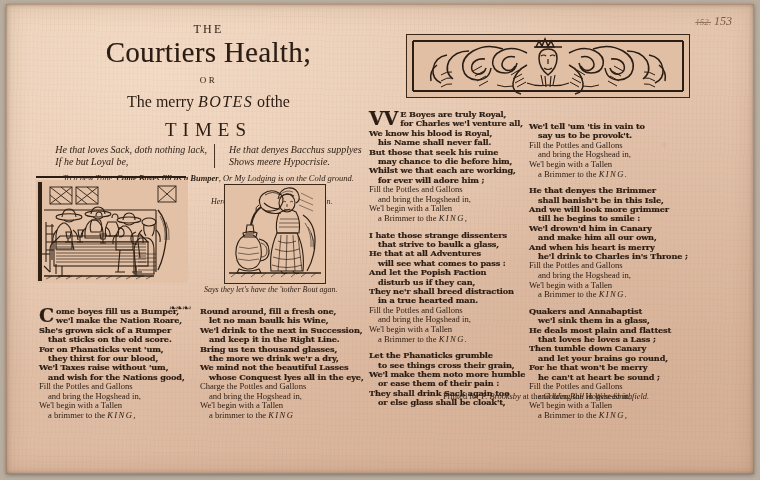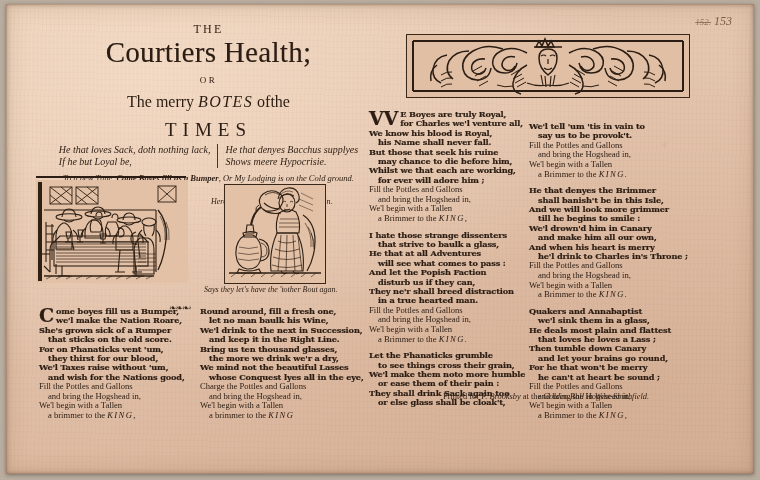--- a/index.html
+++ b/index.html
@@ -43,21 +43,21 @@
     font-size:29px;line-height:1;margin:0;letter-spacing:.3px;
     text-shadow:.4px .3px 0 rgba(60,38,20,.35);
   }
   .or{font-size:9px;letter-spacing:2.6px;margin:8px 0 1px 0;}
   .sub1{font-size:16px;margin:8px;}
   .sub1 em{font-style:italic;letter-spacing:1.4px;}
   .times{font-size:19px;letter-spacing:6px;margin:1px 0 3px 0;}
   .coupletwrap{display:flex;justify-content:center;align-items:stretch;margin-top:2px;}
   .coup{font-size:10px;line-height:12px;text-align:left;font-style:italic;}
   .coupL{padding-right:7px;}
-  .coupR{padding-left:7px;border-left:1px solid #4a3524;}
+  .coupR{padding-left:14px;border-left:1px solid #4a3524;}
   .tune{font-size:8.5px;font-style:italic;margin-top:5px;line-height:10px;}
   .tune b{font-weight:bold;}
   
   #cutcaption1{position:absolute;left:205px;top:163px;font-size:8px;font-style:italic;margin-top:30px;}
   #cutcaption2{position:absolute;left:198px;top:281px;font-size:8px;font-style:italic;}
   #cutrule{position:absolute;left:30px;top:172px;width:150px;height:2px;background:#2b1d13;}
   .cutbox{position:absolute;border:1px solid #3a2717;background:#e2c1a7;overflow:hidden;}
   #cut1{left:30px;top:176px;width:152px;height:103px;border:none;}
   #cut2{left:218px;top:180px;width:100px;height:98px;}
   #ornament{position:absolute;left:400px;top:30px;width:282px;height:62px;overflow:hidden;

